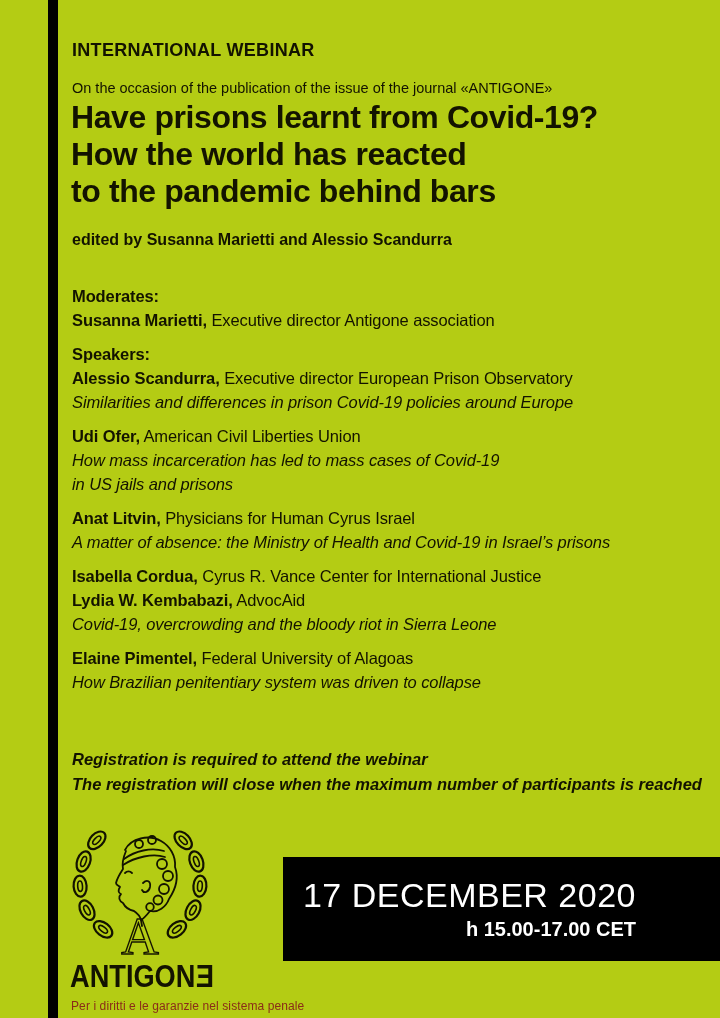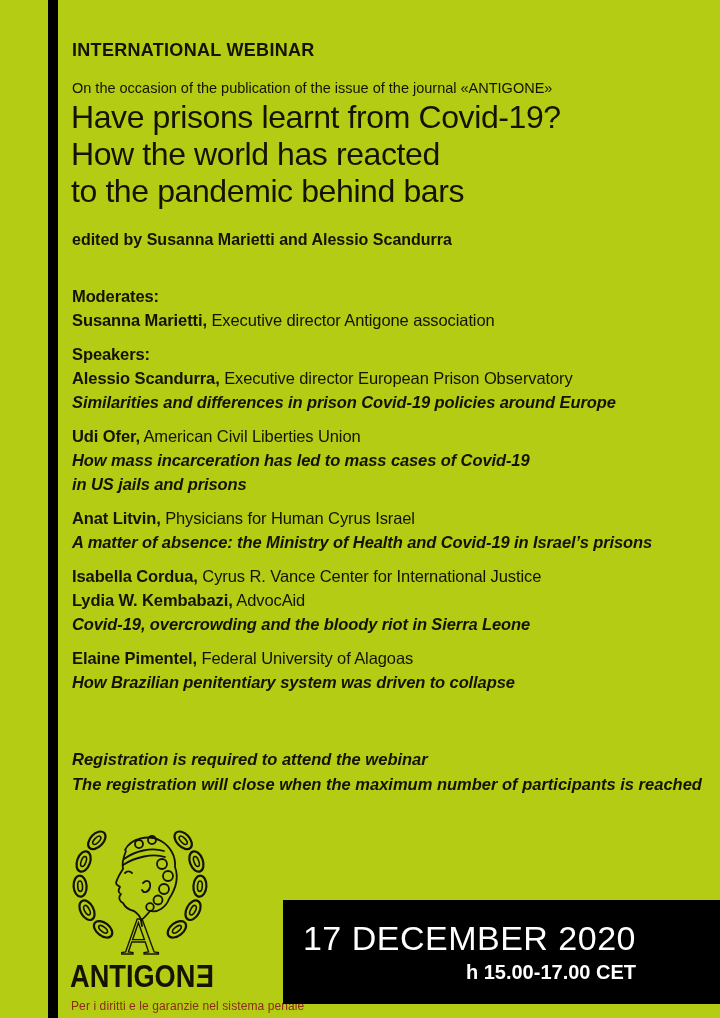--- a/index.html
+++ b/index.html
@@ -12,39 +12,39 @@
   }
   html,body{margin:0;padding:0;background:#888;}
   .poster{
     position:relative;width:720px;height:1018px;overflow:hidden;
     background:var(--background);color:var(--text);
     font-family:"Liberation Sans","DejaVu Sans",sans-serif;
   }
   .left-bar{position:absolute;left:48px;top:0;width:10px;height:1018px;background:var(--bar);}
   .kicker{position:absolute;left:72px;top:40px;font-size:18px;font-weight:bold;letter-spacing:.3px;}
   .occasion{position:absolute;left:72px;top:80px;font-size:14.5px;}
-  .title{position:absolute;left:71px;top:99px;font-size:32px;line-height:37px;font-weight:normal;letter-spacing:-.4px;}
+  .title{position:absolute;left:71px;top:99px;font-size:32px;line-height:37px;font-weight:bold;letter-spacing:-.4px;}
   .edited{position:absolute;left:72px;top:231px;font-size:16px;font-weight:bold;}
   .program{position:absolute;left:72px;top:284px;right:30px;font-size:16.5px;line-height:24px;letter-spacing:-.1px;}
   .program .group{margin-bottom:10px;}
   .group-label{font-weight:bold;}
   .group-label:empty{display:none;}
   .person-name{font-weight:bold;}
-  .talk-line{font-weight:bold;font-style:italic;}
+  .talk-line{font-weight:normal;font-style:italic;}
   .registration{position:absolute;left:72px;top:747px;font-size:16.5px;font-style:italic;line-height:25px;font-weight:bold;}
   .logo{position:absolute;left:64px;top:820px;width:170px;}
   .logo svg{display:block;color:var(--text);}
   .wordmark{
     margin-top:3px;margin-left:6px;font-size:32px;font-weight:bold;white-space:nowrap;
     transform:scaleX(.85);transform-origin:left center;line-height:30px;
   }
   .flip{display:inline-block;transform:scaleX(-1);}
   .tagline{margin-top:8px;margin-left:7px;font-size:12px;letter-spacing:.1px;white-space:nowrap;color:var(--logo-tagline);}
   .banner{
-    position:absolute;left:283px;top:900px;width:437px;height:104px;box-sizing:border-box;
+    position:absolute;left:283px;top:857px;width:437px;height:104px;box-sizing:border-box;
     background:var(--banner-background);color:var(--banner-text);
     display:flex;flex-direction:column;justify-content:center;align-items:flex-end;
     padding-right:84px;
   }
   .banner-date{font-size:34px;line-height:40px;font-weight:normal;letter-spacing:.5px;white-space:nowrap;}
   .banner-time{font-size:20px;line-height:29px;font-weight:bold;white-space:nowrap;}
 </style>
 </head>
 <body>
 

